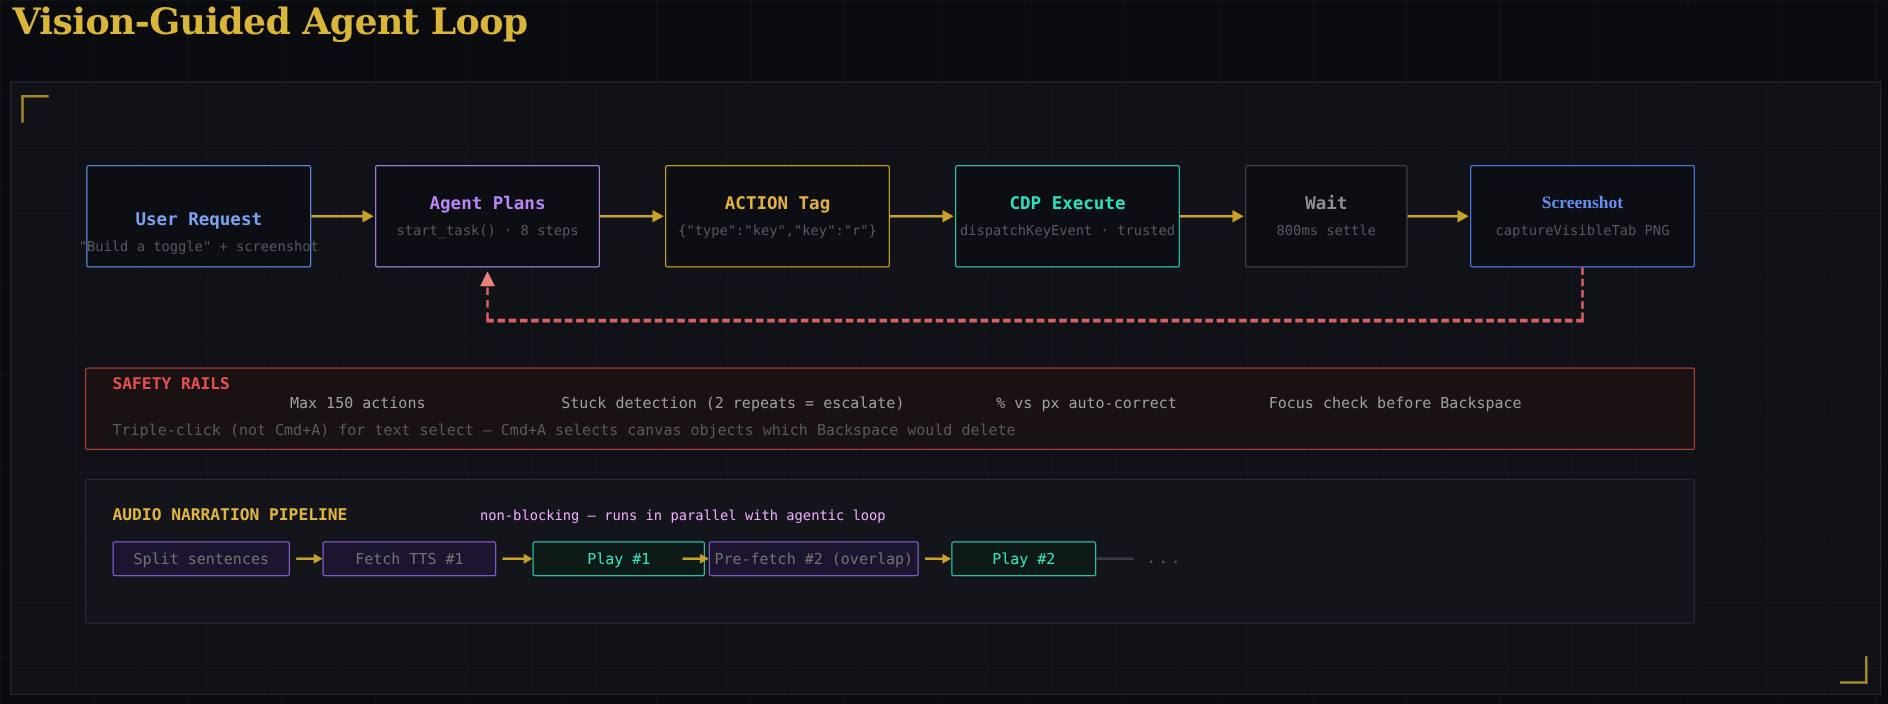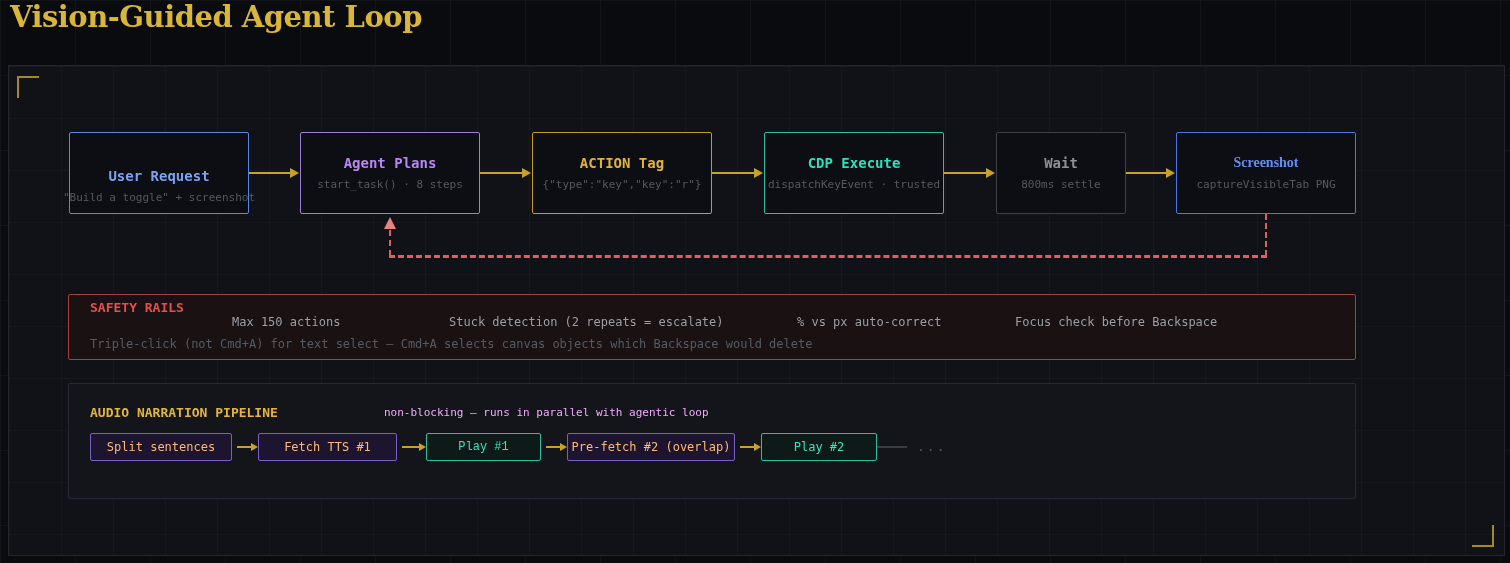--- a/index.html
+++ b/index.html
@@ -87,21 +87,21 @@
     position: absolute; left: 59px; top: 317px; width: 1288px; height: 116px;
     background: #14151b; border: 1px solid #262833; border-radius: 2px;
   }
   .audio-title { position: absolute; left: 21px; top: 21px; font-weight: bold; font-size: 13px; color: #e0b63e; white-space: nowrap; }
   .audio-note  { position: absolute; left: 315px; top: 22px; font-size: 11px; color: #f0abfc; white-space: nowrap; }
   .pstep {
     position: absolute; top: 49px; height: 28px;
     display: flex; align-items: center; justify-content: center;
     font-size: 12px; border-radius: 2px; white-space: nowrap;
   }
-  .pstep--purple { background: #1d1530; border: 1px solid #7b5fc5; color: #fdba74; }
+  .pstep--purple { background: #1d1530; border: 1px solid #7b5fc5; color: #737373; }
   .pstep--teal   { background: #0d1a17; border: 1px solid #2dbfa2; color: #38e3c0; }
   .parrow { position: absolute; top: 62px; height: 2px; background: #c9a22c; }
   .parrow::after {
     content: ""; position: absolute; right: -6px; top: -3px;
     border-left: 7px solid #c9a22c; border-top: 4px solid transparent; border-bottom: 4px solid transparent;
   }
   .pline { position: absolute; top: 62px; height: 2px; background: #3a3d45; }
   .pellipsis { position: absolute; left: 848px; top: 55px; font-size: 13px; color: #565b63; letter-spacing: 2px; }
   .subtitle-note {
     position: absolute; left: 21px; top: 88px; height: 24px; padding: 0 6px;
@@ -170,21 +170,21 @@
       <div class="audio-note">non-blocking — runs in parallel with agentic loop</div>
 
       <div class="pstep pstep--purple" style="left:21px; width:142px;">
         <span>Split sentences</span>
       </div>
       <div class="parrow" style="left:168px; width:15px;"></div>
       <div class="pstep pstep--purple" style="left:189px; width:139px;">
         <span>Fetch TTS #1</span>
       </div>
       <div class="parrow" style="left:333px; width:18px;"></div>
-      <div class="pstep pstep--teal" style="left:357px; width:115px;font-family:Liberation Mono, monospace;">
+      <div class="pstep pstep--teal" style="left:357px; width:138px;">
         <span>Play #1</span>
       </div>
       <div class="parrow" style="left:477px; width:15px;"></div>
       <div class="pstep pstep--purple" style="left:498px; width:168px;">
         <span>Pre-fetch #2 (overlap)</span>
       </div>
       <div class="parrow" style="left:671px; width:15px;"></div>
       <div class="pstep pstep--teal" style="left:692px; width:116px;">
         <span>Play #2</span>
       </div>

